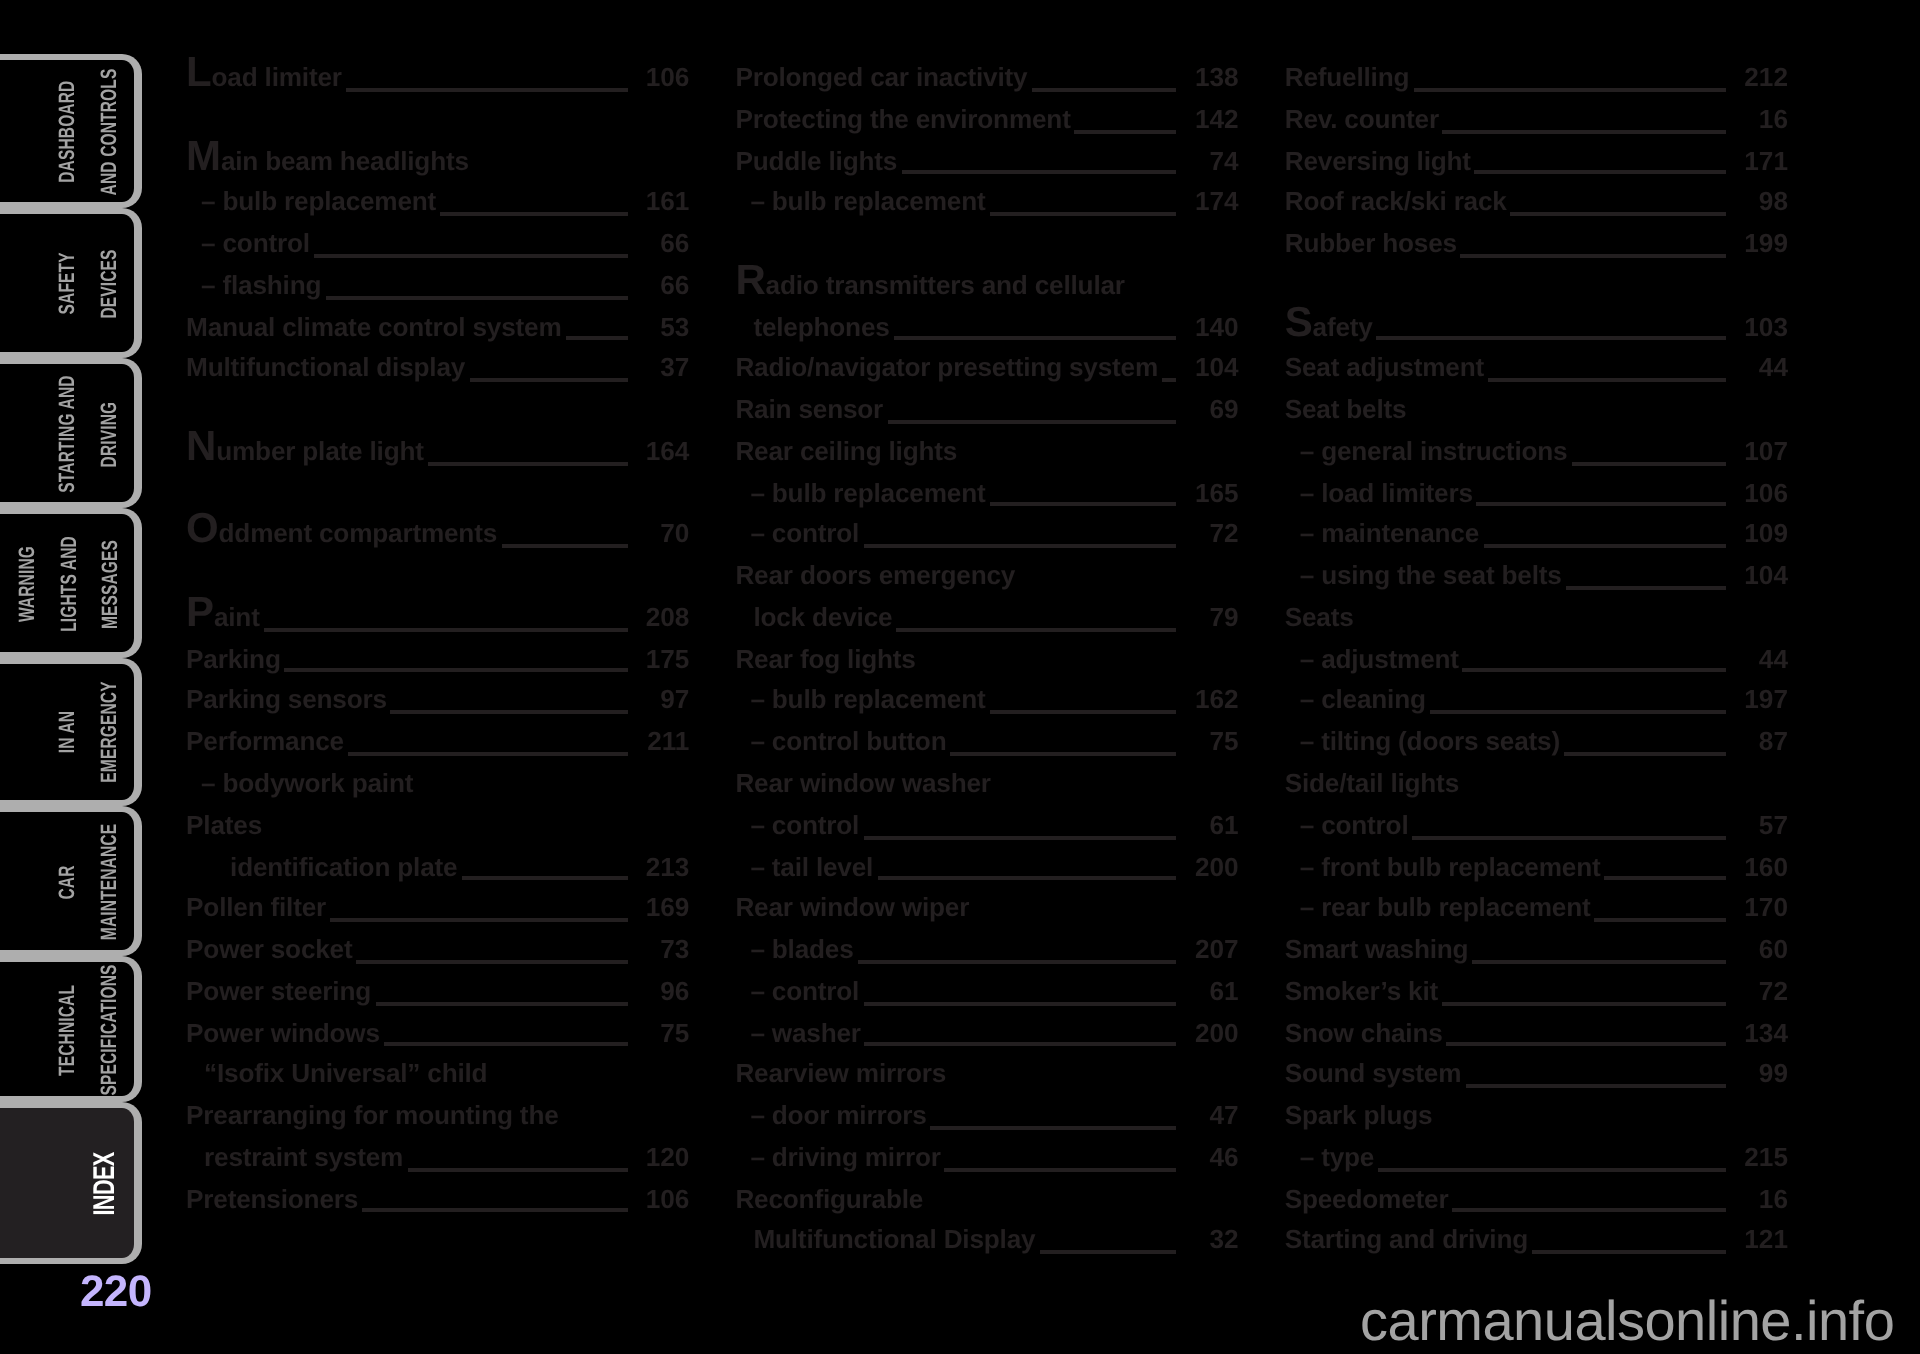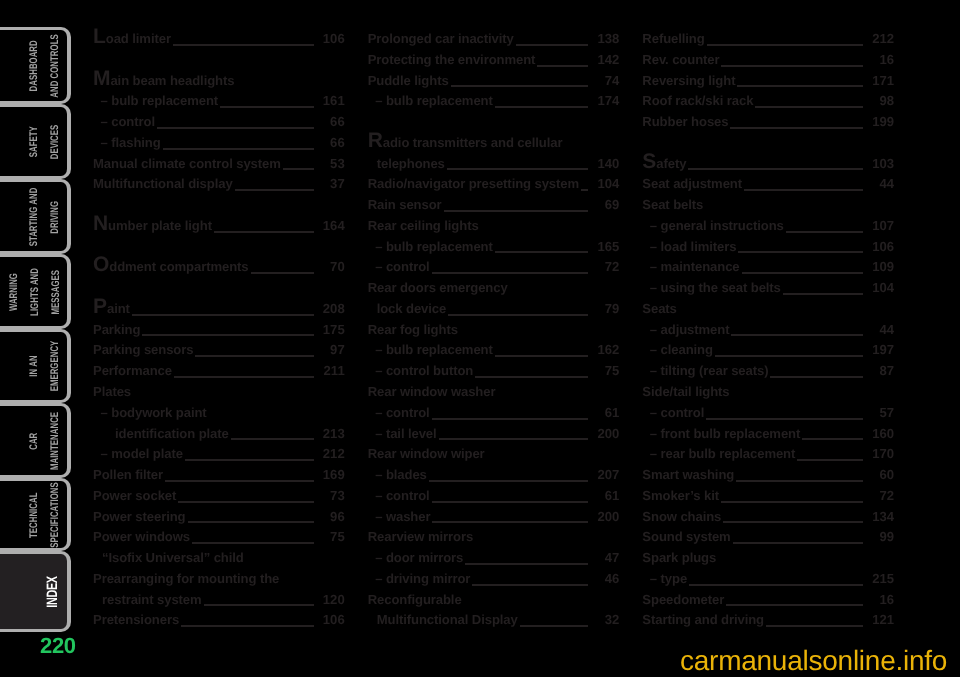--- a/index.html
+++ b/index.html
@@ -34,42 +34,42 @@
     line-height:20.8px;
     letter-spacing:0.1px;
     white-space:nowrap;
   }
   .tab.active{background:#232022;}
   .tab.active .tab-label{color:#ffffff;font-size:15px;letter-spacing:-0.4px;right:3px;transform:translateY(-50%) rotate(180deg) scaleY(0.72);}
 
   
   #pagenum{
     position:absolute;left:40px;top:633px;
-    color:#22c55e;font-weight:bold;font-size:22px;
+    color:#c4b5fd;font-weight:bold;font-size:22px;
     letter-spacing:-0.3px;
   }
 
   
   #cols{position:absolute;left:93px;top:31px;width:801px;display:flex;gap:23px;justify-content:flex-end;}
   .col{width:251.67px;}
 
   .row{display:flex;align-items:baseline;height:20.77px;white-space:nowrap;}
   .row.gap{height:20.77px;}
   .label{color:#231f20;font-weight:bold;font-size:13.1px;letter-spacing:-0.1px;}
   .initial{font-size:21px;font-weight:bold;color:#231f20;line-height:0;}
   .leader{flex:1;height:2px;background:#231f20;margin:0 5px 3px 2px;min-width:6px;align-self:flex-end;position:relative;top:-3px;}
   .pg{color:#231f20;font-weight:bold;font-size:13.1px;width:26px;text-align:right;}
   .row.sub .label{padding-left:7.5px;}
   .row.sub2 .label{padding-left:22px;}
   .row.cont .label{padding-left:9px;}
 
   
   #watermark{
     position:absolute;left:680px;top:645px;
-    color:#eab308;font-size:28px;letter-spacing:-0.25px;
+    color:#a3a3a3;font-size:28px;letter-spacing:-0.25px;
   }
 </style>
 </head>
 <body>
 
 <div class="page">
   <div id="tabs">
       <div class="tab" style="top: 27px; height: 77px;">
         <div class="tab-label"><span>DASHBOARD</span><br><span>AND CONTROLS</span></div>
       </div>
@@ -158,36 +158,31 @@
         <div class="row entry">
           <span class="label">Parking sensors</span>
           <span class="leader"></span>
           <span class="pg">97</span>
         </div>
         <div class="row entry">
           <span class="label">Performance</span>
           <span class="leader"></span>
           <span class="pg">211</span>
         </div>
+        <div class="row sub">
+          <span class="label">– bodywork paint</span>
+        </div>
         <div class="row head">
           <span class="label">Plates</span>
-        </div>
-        <div class="row sub">
-          <span class="label">– bodywork paint</span>
         </div>
         <div class="row sub2">
           <span class="label">identification plate</span>
           <span class="leader"></span>
           <span class="pg">213</span>
         </div>
-        <div class="row sub">
-          <span class="label">– model plate</span>
-          <span class="leader"></span>
-          <span class="pg">212</span>
-        </div>
         <div class="row entry">
           <span class="label">Pollen filter</span>
           <span class="leader"></span>
           <span class="pg">169</span>
         </div>
         <div class="row entry">
           <span class="label">Power socket</span>
           <span class="leader"></span>
           <span class="pg">73</span>
         </div>
@@ -412,21 +407,21 @@
           <span class="label">– adjustment</span>
           <span class="leader"></span>
           <span class="pg">44</span>
         </div>
         <div class="row sub">
           <span class="label">– cleaning</span>
           <span class="leader"></span>
           <span class="pg">197</span>
         </div>
         <div class="row sub">
-          <span class="label">– tilting (rear seats)</span>
+          <span class="label">– tilting (doors seats)</span>
           <span class="leader"></span>
           <span class="pg">87</span>
         </div>
         <div class="row head">
           <span class="label">Side/tail lights</span>
         </div>
         <div class="row sub">
           <span class="label">– control</span>
           <span class="leader"></span>
           <span class="pg">57</span>

